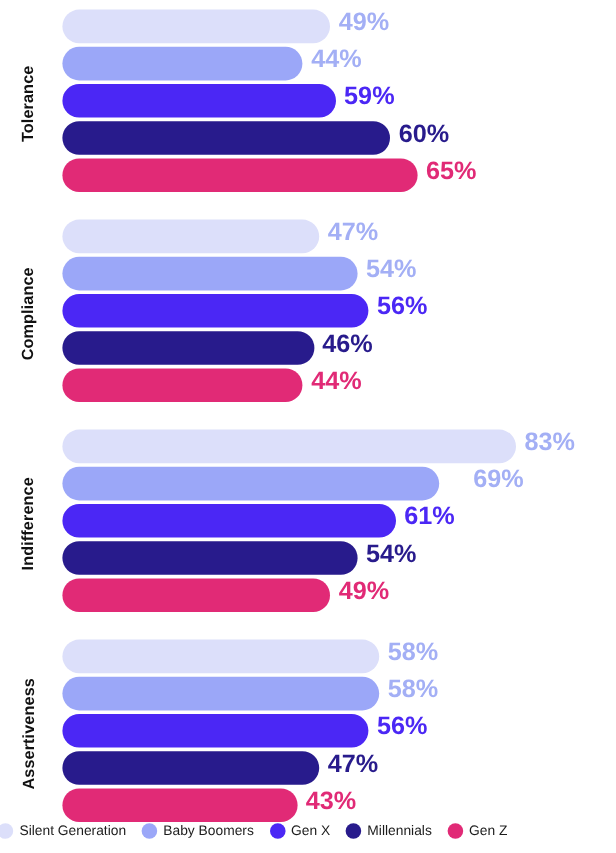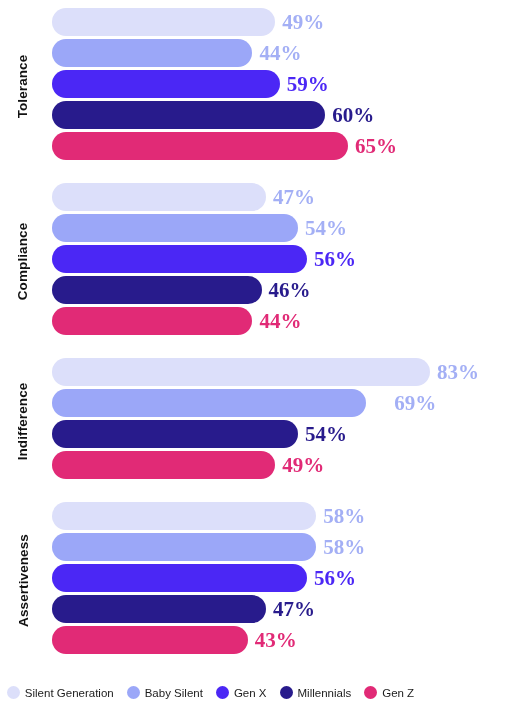--- a/index.html
+++ b/index.html
@@ -68,22 +68,20 @@
   .bar-row:last-child {
     margin-bottom: 5px;
   }
   .bar-track {
     position: absolute;
     left: 52px;
     top: 0;
     right: 0;
     height: 100%;
     display: flex;
-    align-items: center;
-    font-family: Liberation Serif, serif;
   }
   .bar-fill {
     height: 100%;
     border-radius: 14px;
     flex: none;
   }
   .bar-value {
     font-size: 21px;
     font-weight: bold;
     margin-left: 7px;
@@ -204,20 +202,26 @@
           </div>
         </div>
         <div class="bar-row">
           <div class="bar-track">
             <div class="bar-fill" style="width: 314.295px; background: rgb(155, 167, 248);"></div>
             <div class="bar-value" style="color: rgb(163, 175, 245); margin-left: 28px;">69%</div>
           </div>
         </div>
         <div class="bar-row">
           <div class="bar-track">
+            <div class="bar-fill" style="width: 277.855px; background: rgb(75, 39, 245);"></div>
+            <div class="bar-value" style="color: rgb(75, 39, 245);">61%</div>
+          </div>
+        </div>
+        <div class="bar-row">
+          <div class="bar-track">
             <div class="bar-fill" style="width: 245.97px; background: rgb(40, 27, 140);"></div>
             <div class="bar-value" style="color: rgb(40, 27, 140);">54%</div>
           </div>
         </div>
         <div class="bar-row">
           <div class="bar-track">
             <div class="bar-fill" style="width: 223.195px; background: rgb(225, 42, 118);"></div>
             <div class="bar-value" style="color: rgb(225, 42, 118);">49%</div>
           </div>
         </div>
@@ -258,21 +262,21 @@
         </div>
       </div>
     </div>
   <div class="legend" id="legend">
       <div class="legend-item">
         <span class="legend-swatch" style="background: rgb(220, 223, 250);"></span>
         <span class="legend-text">Silent Generation</span>
       </div>
       <div class="legend-item">
         <span class="legend-swatch" style="background: rgb(155, 167, 248);"></span>
-        <span class="legend-text">Baby Silent</span>
+        <span class="legend-text">Baby Boomers</span>
       </div>
       <div class="legend-item">
         <span class="legend-swatch" style="background: rgb(75, 39, 245);"></span>
         <span class="legend-text">Gen X</span>
       </div>
       <div class="legend-item">
         <span class="legend-swatch" style="background: rgb(40, 27, 140);"></span>
         <span class="legend-text">Millennials</span>
       </div>
       <div class="legend-item">

